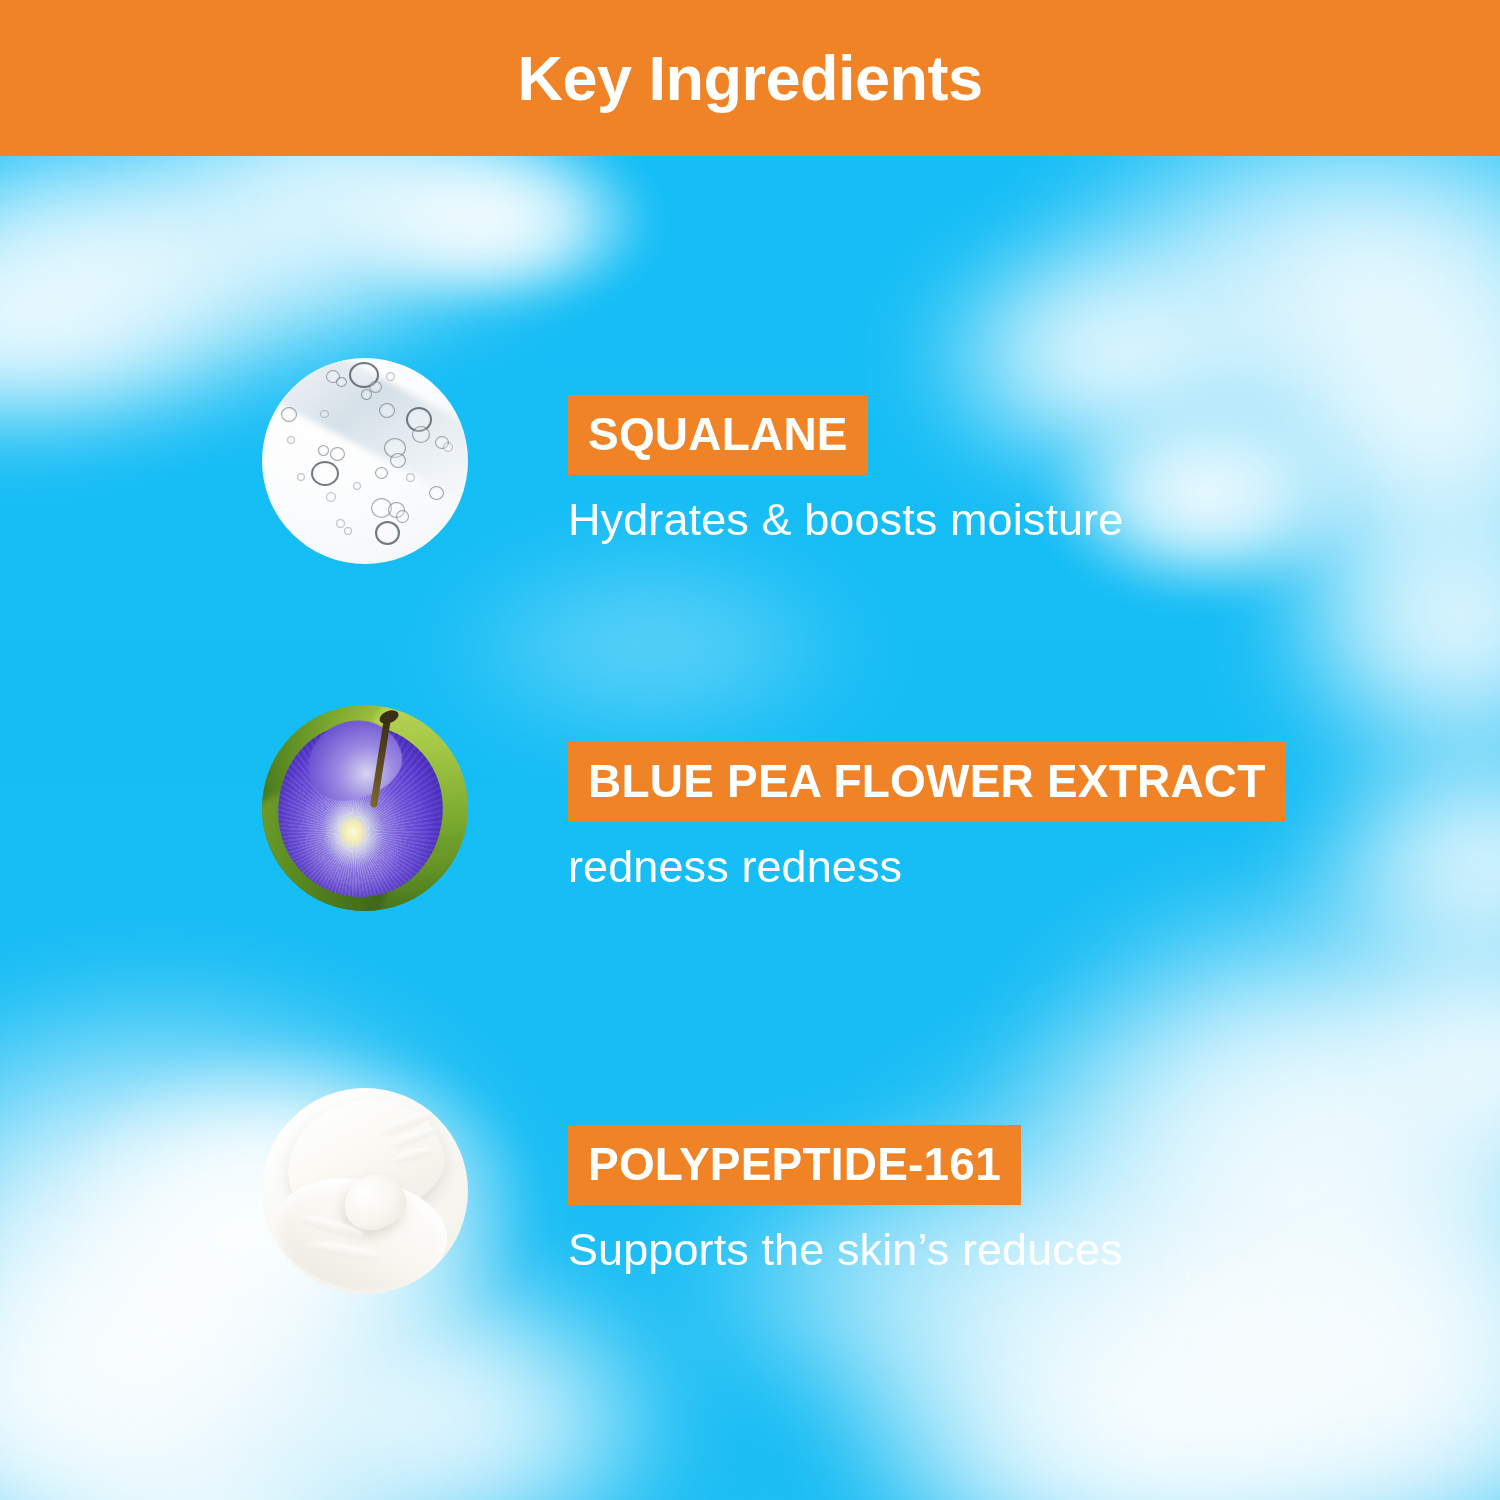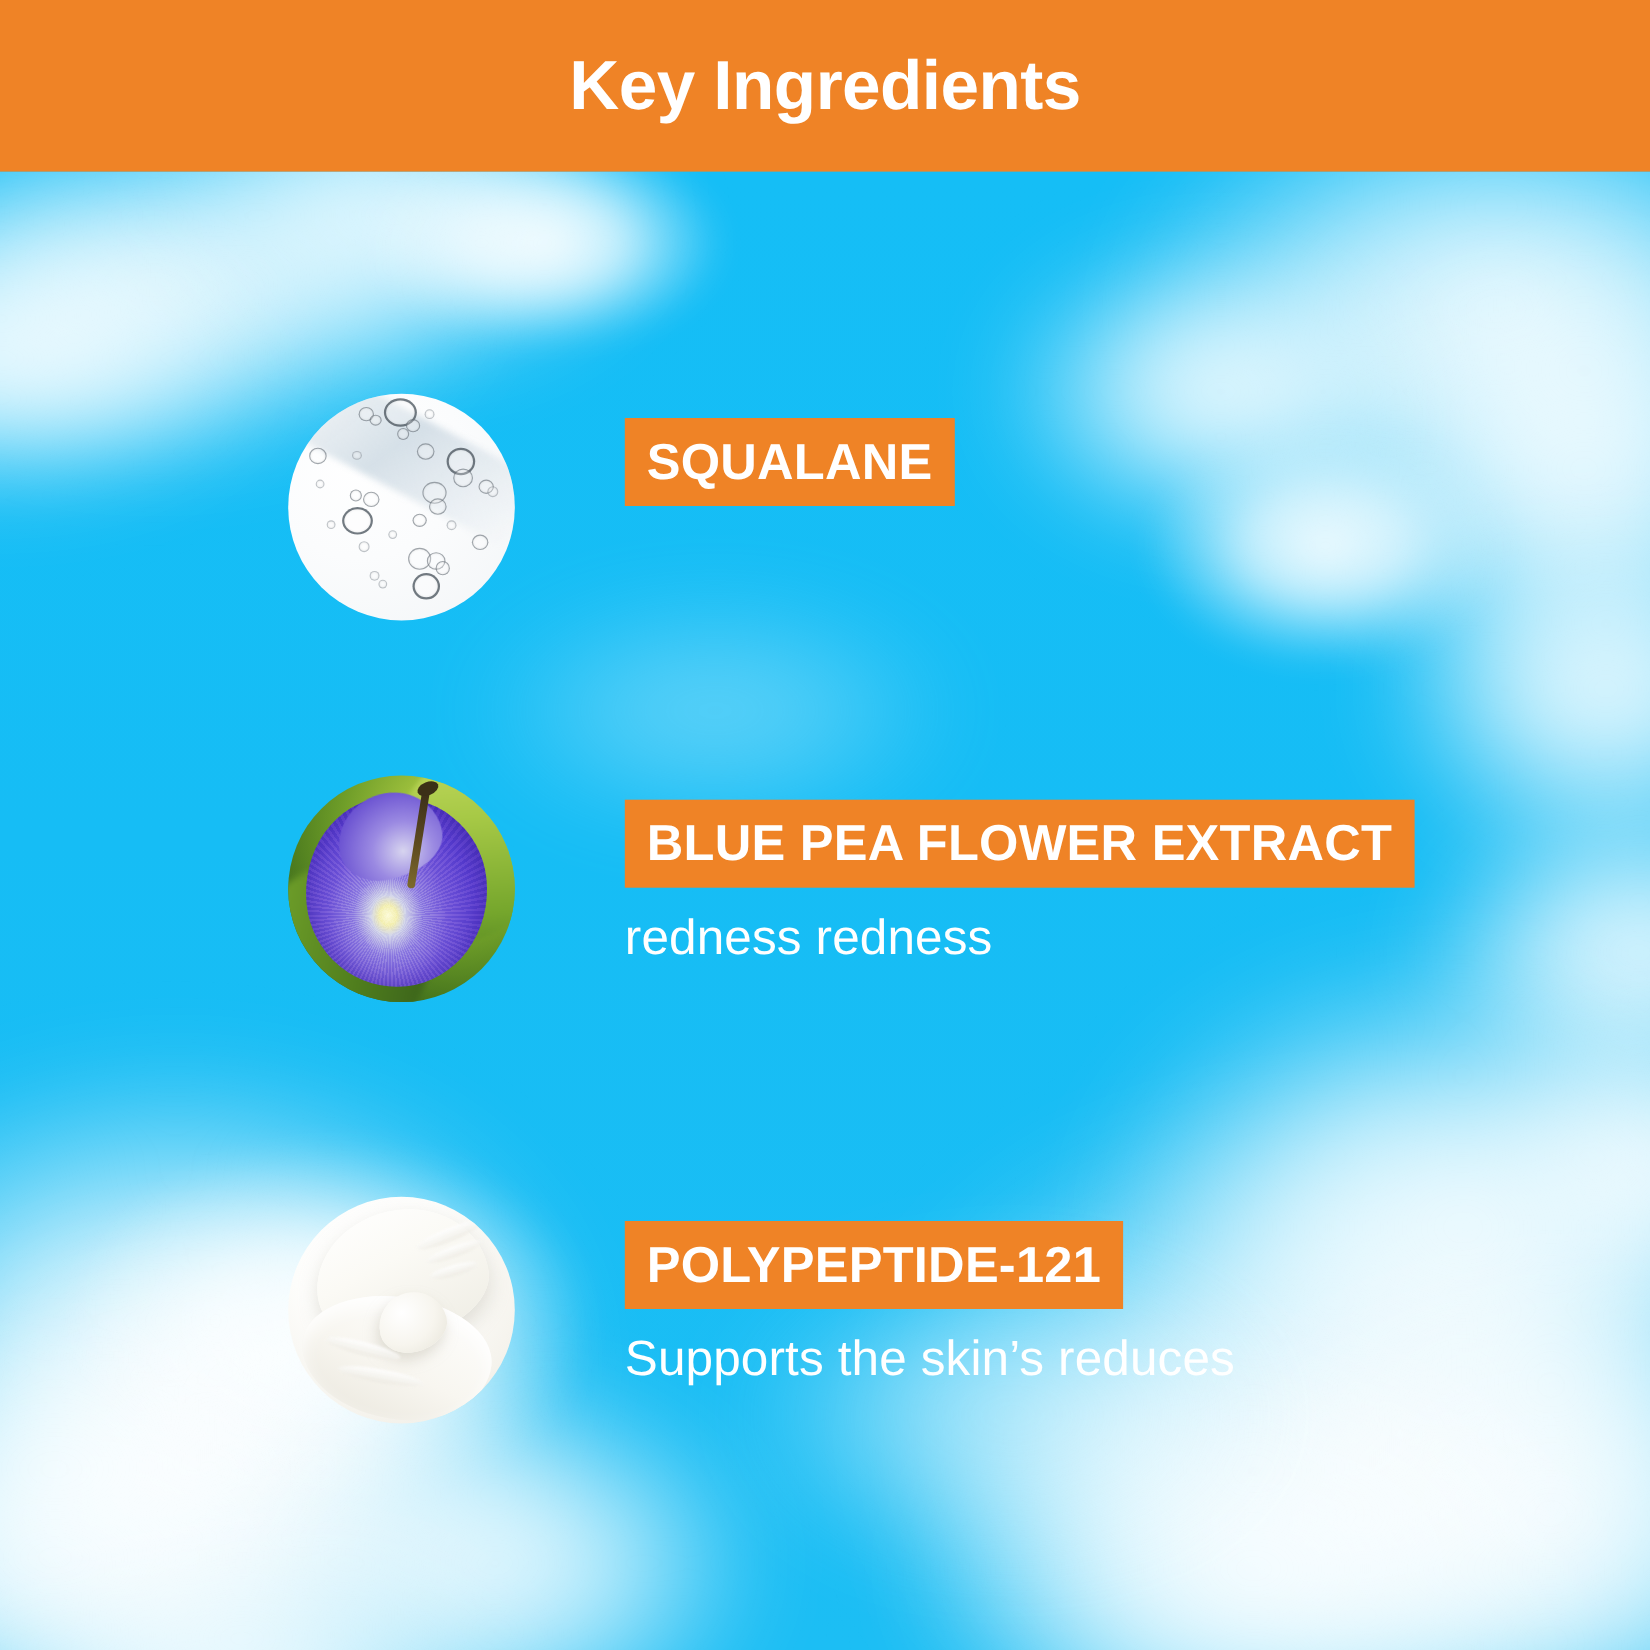--- a/index.html
+++ b/index.html
@@ -108,21 +108,21 @@
     top: 0;
     width: 1500px;
     height: 1500px;
     z-index: 20;
   }
   .row {
     position: absolute;
     left: 0;
     width: 1500px;
     display: flex;
-    align-items: flex-start;
+    align-items: center;
   }
   .row-1 { top: 358px; }
   .row-2 { top: 705px; }
   .row-3 { top: 1088px; }
 
   .thumb-wrap {
     position: relative;
     width: 206px;
     height: 206px;
     margin-left: 262px;
@@ -379,20 +379,23 @@
           <div class="bub s" style="left:65%;top:74%;width:11px;height:11px;"></div>
           <div class="bub xs" style="left:36%;top:78%;width:7px;height:7px;"></div>
           <div class="bub xs" style="left:40%;top:82%;width:6px;height:6px;"></div>
           <div class="bub xs" style="left:31%;top:65%;width:8px;height:8px;"></div>
           <div class="bub xs" style="left:44%;top:60%;width:6px;height:6px;"></div>
           <div class="bub xs" style="left:17%;top:56%;width:6px;height:6px;"></div>
         </div>
       </div>
       <div class="text-col">
         <div class="badge">SQUALANE</div>
+        <div class="desc">
+          <span class="line">Hydrates &amp; boosts moisture</span>
+        </div>
       </div>
     </div>
 
     <div class="row row-2">
       <div class="thumb-wrap">
         <div class="thumb thumb-flower">
           <div class="flower-leaf-a"></div>
           <div class="flower-leaf-b"></div>
           <div class="petal-main"></div>
           <div class="petal-ribs"></div>
@@ -416,21 +419,21 @@
           <div class="cream-swirl-b"></div>
           <div class="cream-peak"></div>
           <div class="cream-ridge" style="left:56%;top:14%;width:30%;height:6%;transform:rotate(-22deg);"></div>
           <div class="cream-ridge" style="left:60%;top:22%;width:26%;height:5%;transform:rotate(-20deg);"></div>
           <div class="cream-ridge" style="left:62%;top:30%;width:22%;height:5%;transform:rotate(-16deg);"></div>
           <div class="cream-ridge" style="left:16%;top:64%;width:34%;height:6%;transform:rotate(14deg);"></div>
           <div class="cream-ridge" style="left:22%;top:76%;width:38%;height:6%;transform:rotate(10deg);"></div>
         </div>
       </div>
       <div class="text-col">
-        <div class="badge">POLYPEPTIDE-121</div>
+        <div class="badge">POLYPEPTIDE-161</div>
         <div class="desc">
           <span class="line">Supports the skin’s reduces</span>
         </div>
       </div>
     </div>
 
   </div>
 </div>
 
 </body></html>

